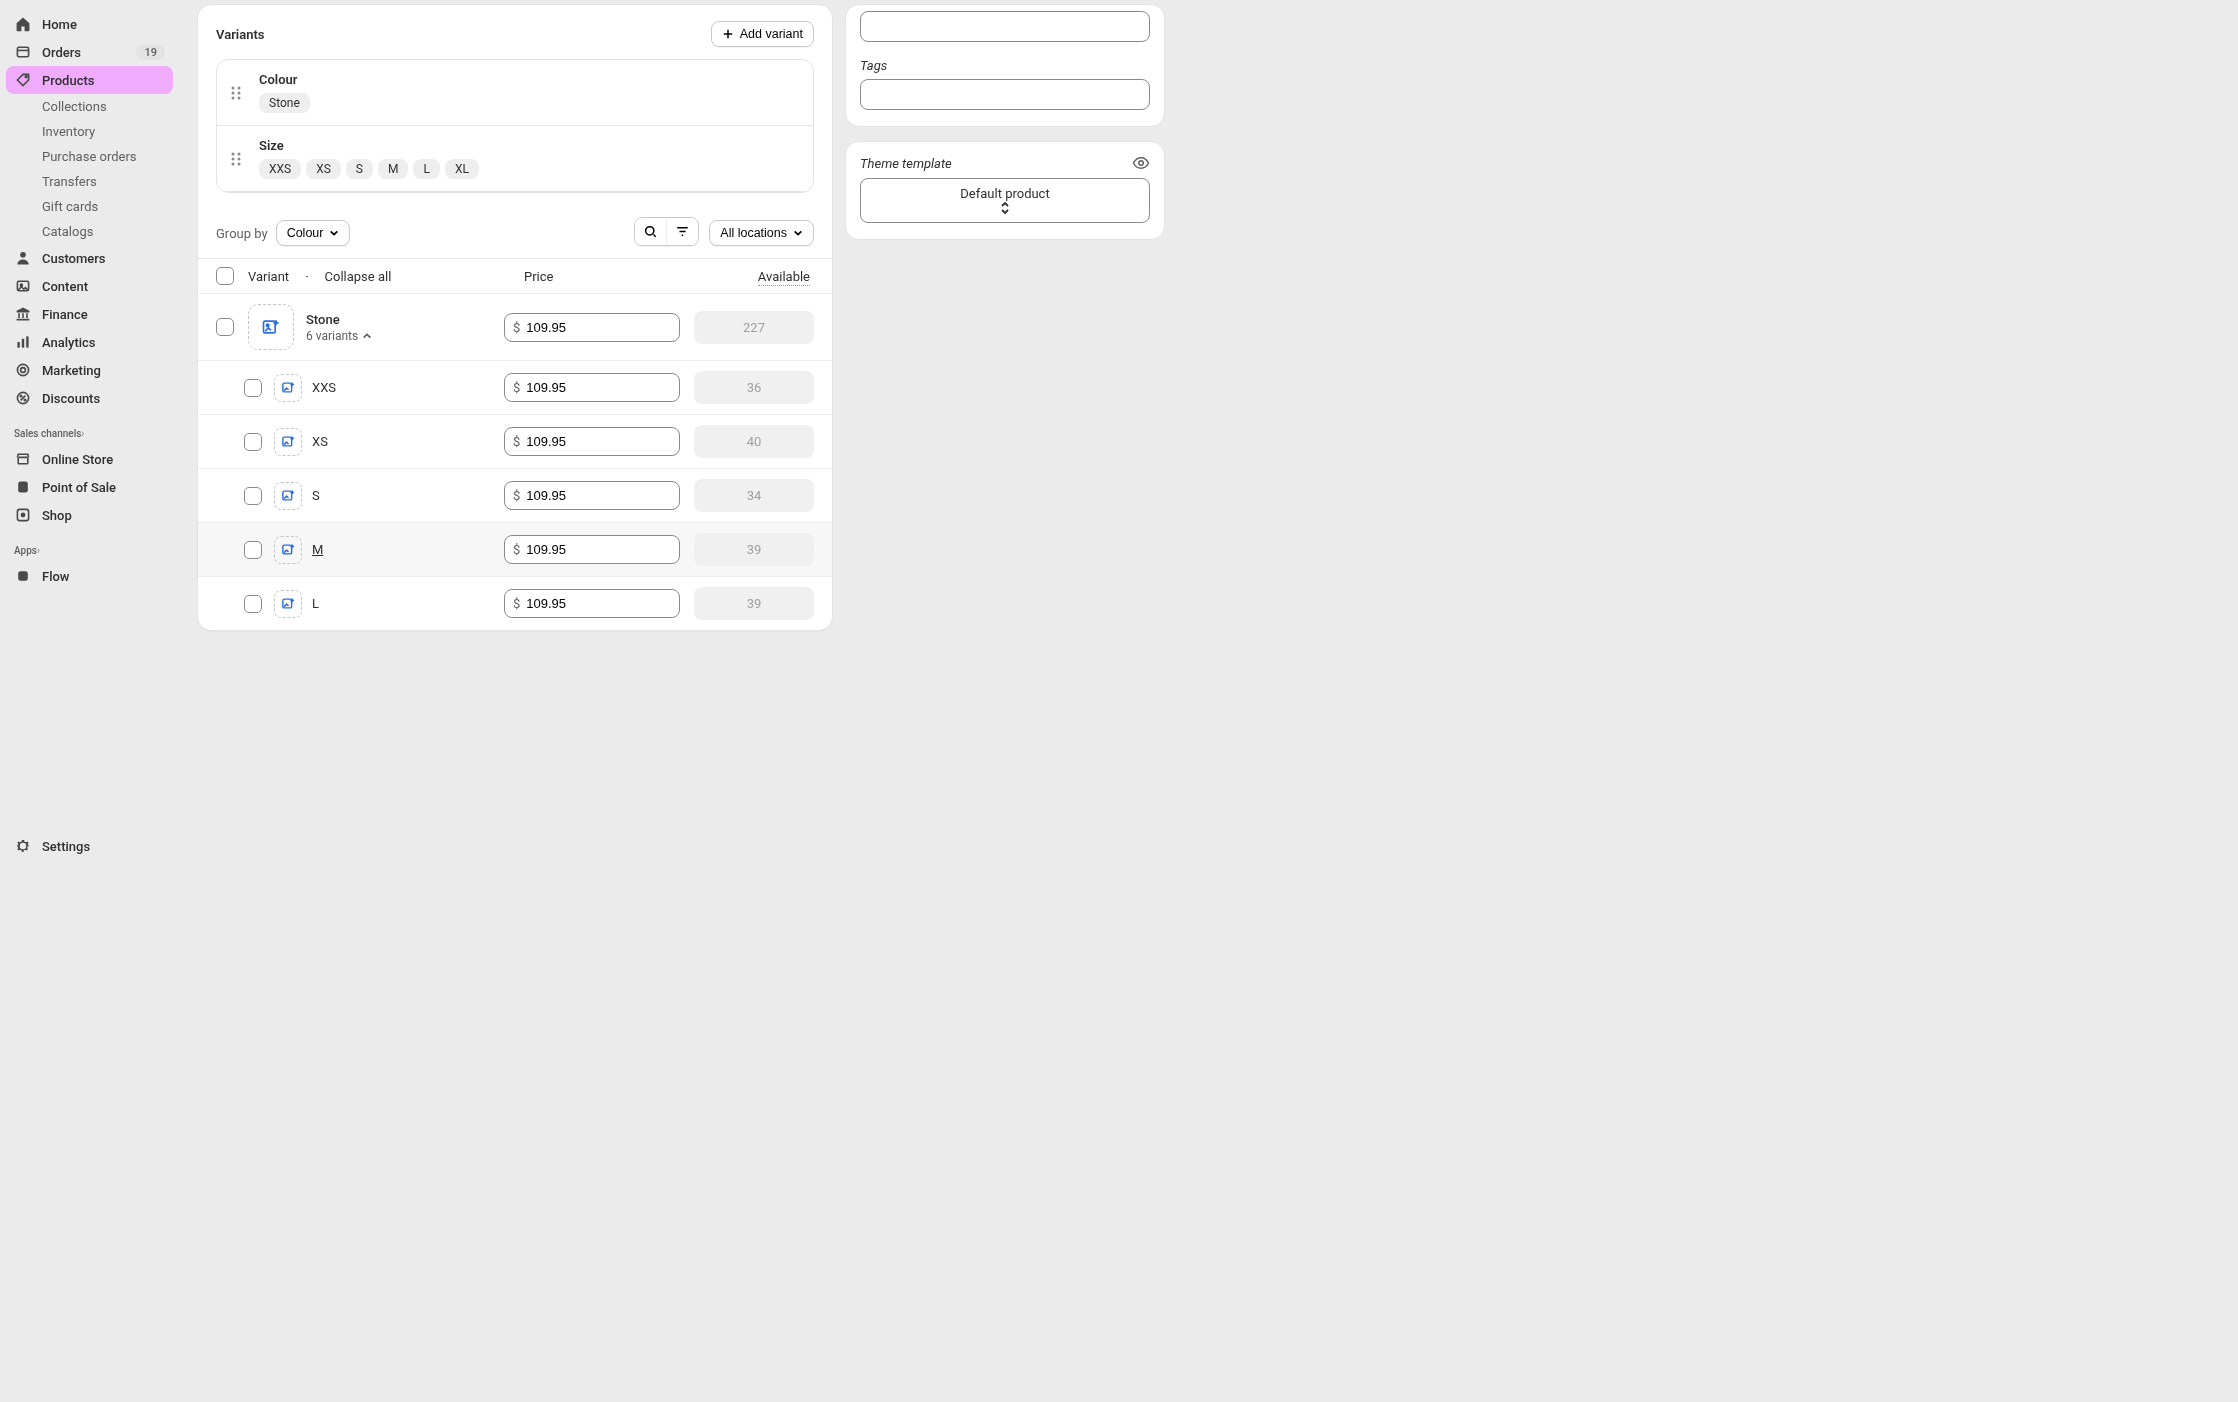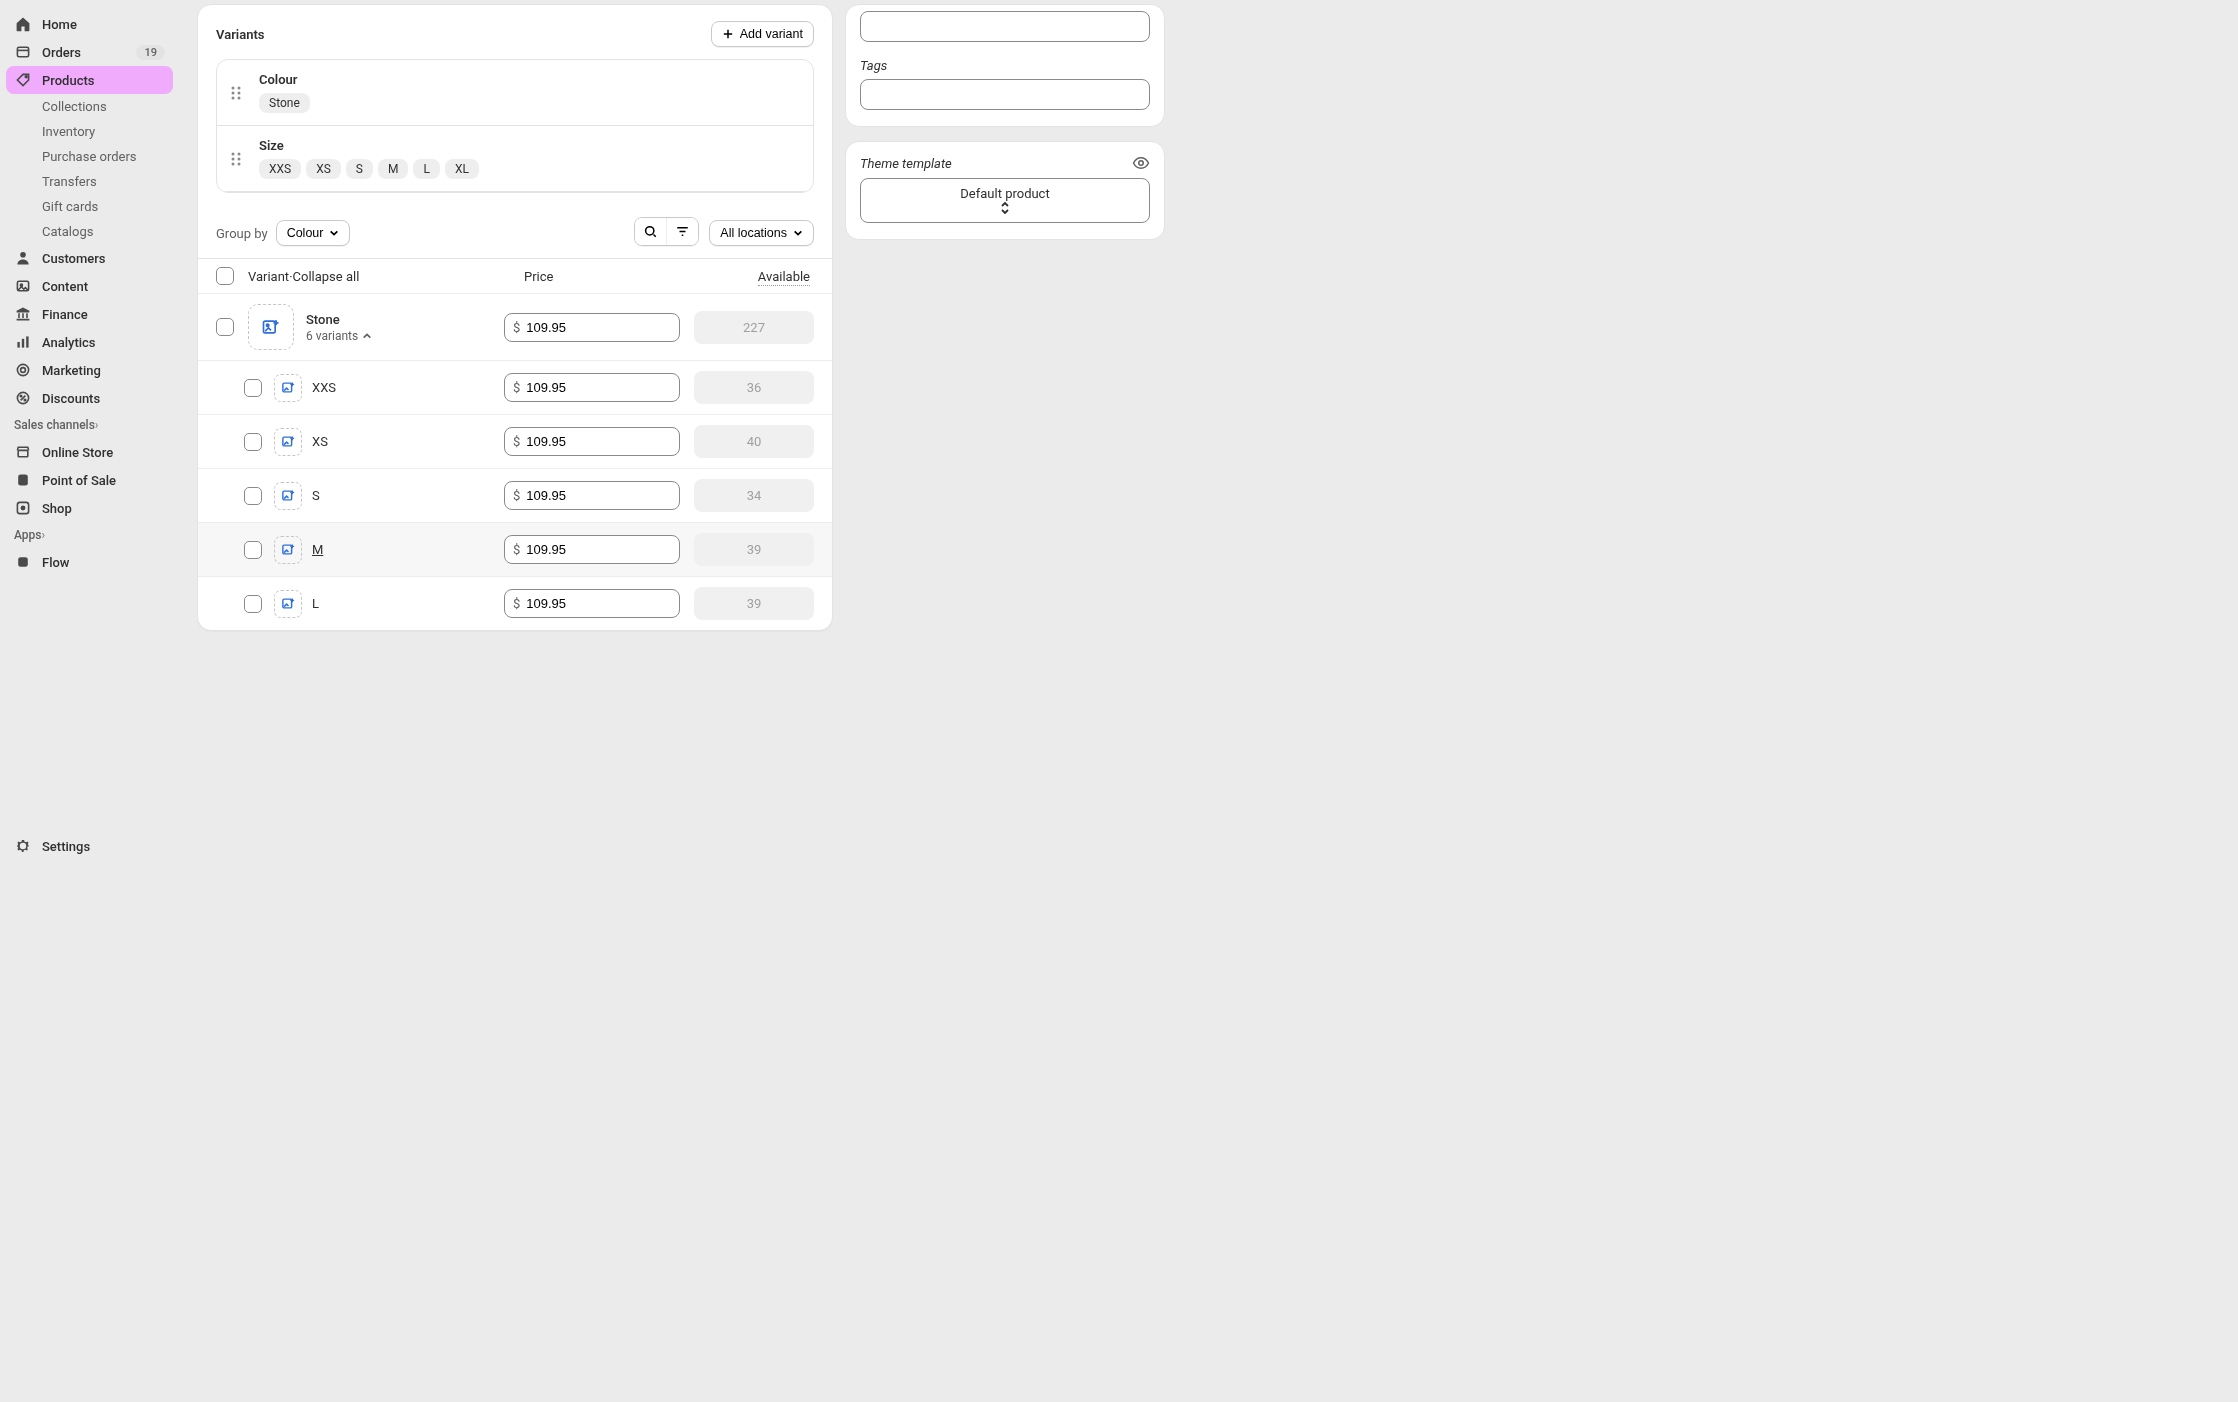--- a/index.html
+++ b/index.html
@@ -43,24 +43,25 @@
 .nav-sub .label { font-weight: 450; color:#616161;}
 .badge-count {
   background: #e3e3e3;
   border-radius: 10px;
   padding: 1px 8px;
   font-size: 11px;
   color: #616161;
   font-weight: 500;
 }
 .nav-header {
-  font-size: 12px;
+  font-size: 10px;
   font-weight: 550;
   color: #616161;
   padding: 6px 8px;
+  margin-top: 10px;
   display: flex;
   align-items: center;
 }
 .nav-header .chev { color:#8a8a8a;}
 
 
 .main-area {
   flex: 1;
   padding: 4px 12px 0 18px;
   display: flex;
@@ -173,21 +174,21 @@
 
 .table-header {
   display: flex;
   align-items: center;
   padding: 8px 18px;
   border-top: 1px solid #e3e3e3;
   font-size: 13px;
   color: #303030;
 }
 .th-check { width: 32px; display:flex; }
-.th-variant { flex:1; display: flex; gap:0; }
+.th-variant { flex:1; display: flex; gap:16px; }
 .th-variant .collapse { text-decoration: none; cursor:pointer; }
 .th-price { width: 190px; }
 .th-available { width: 100px; text-align:right; padding-right:4px; }
 .th-available span { border-bottom: 1.5px dotted #9a9a9a; padding-bottom:1px; }
 
 .variant-row {
   display: flex;
   align-items: center;
   padding: 10px 18px;
   border-top: 1px solid #ededed;

